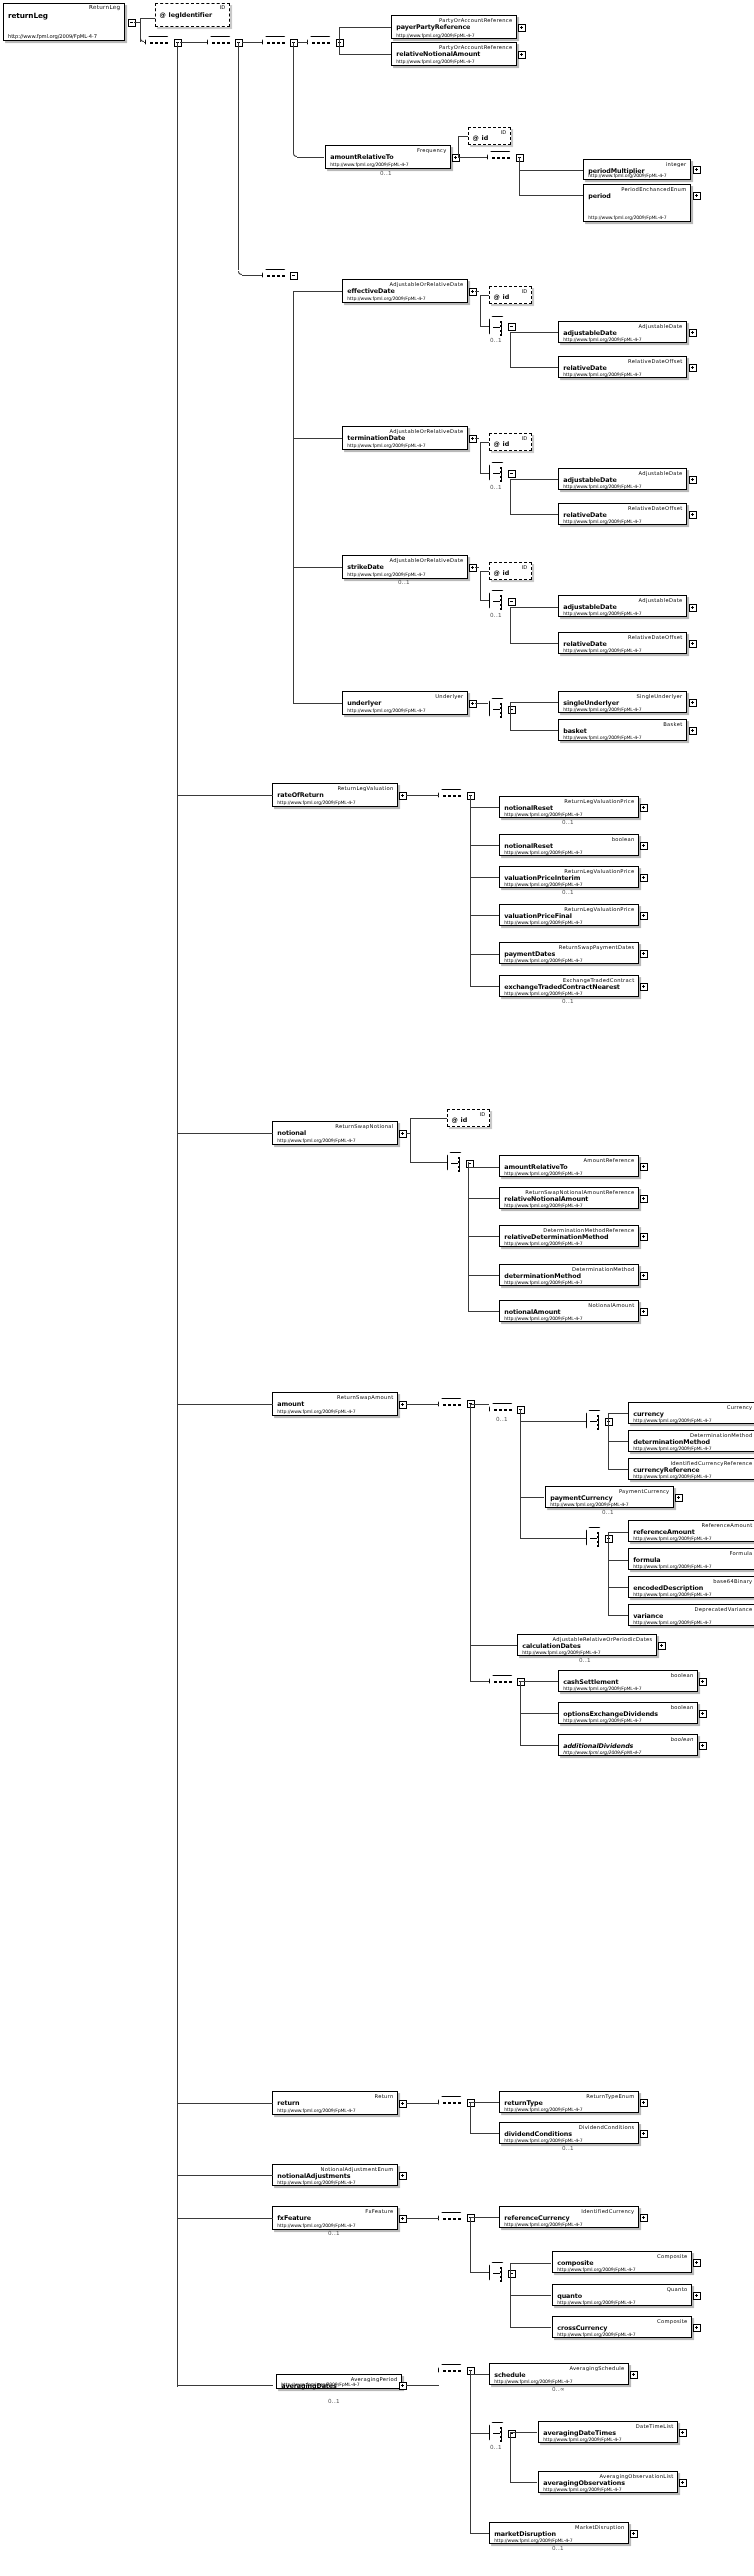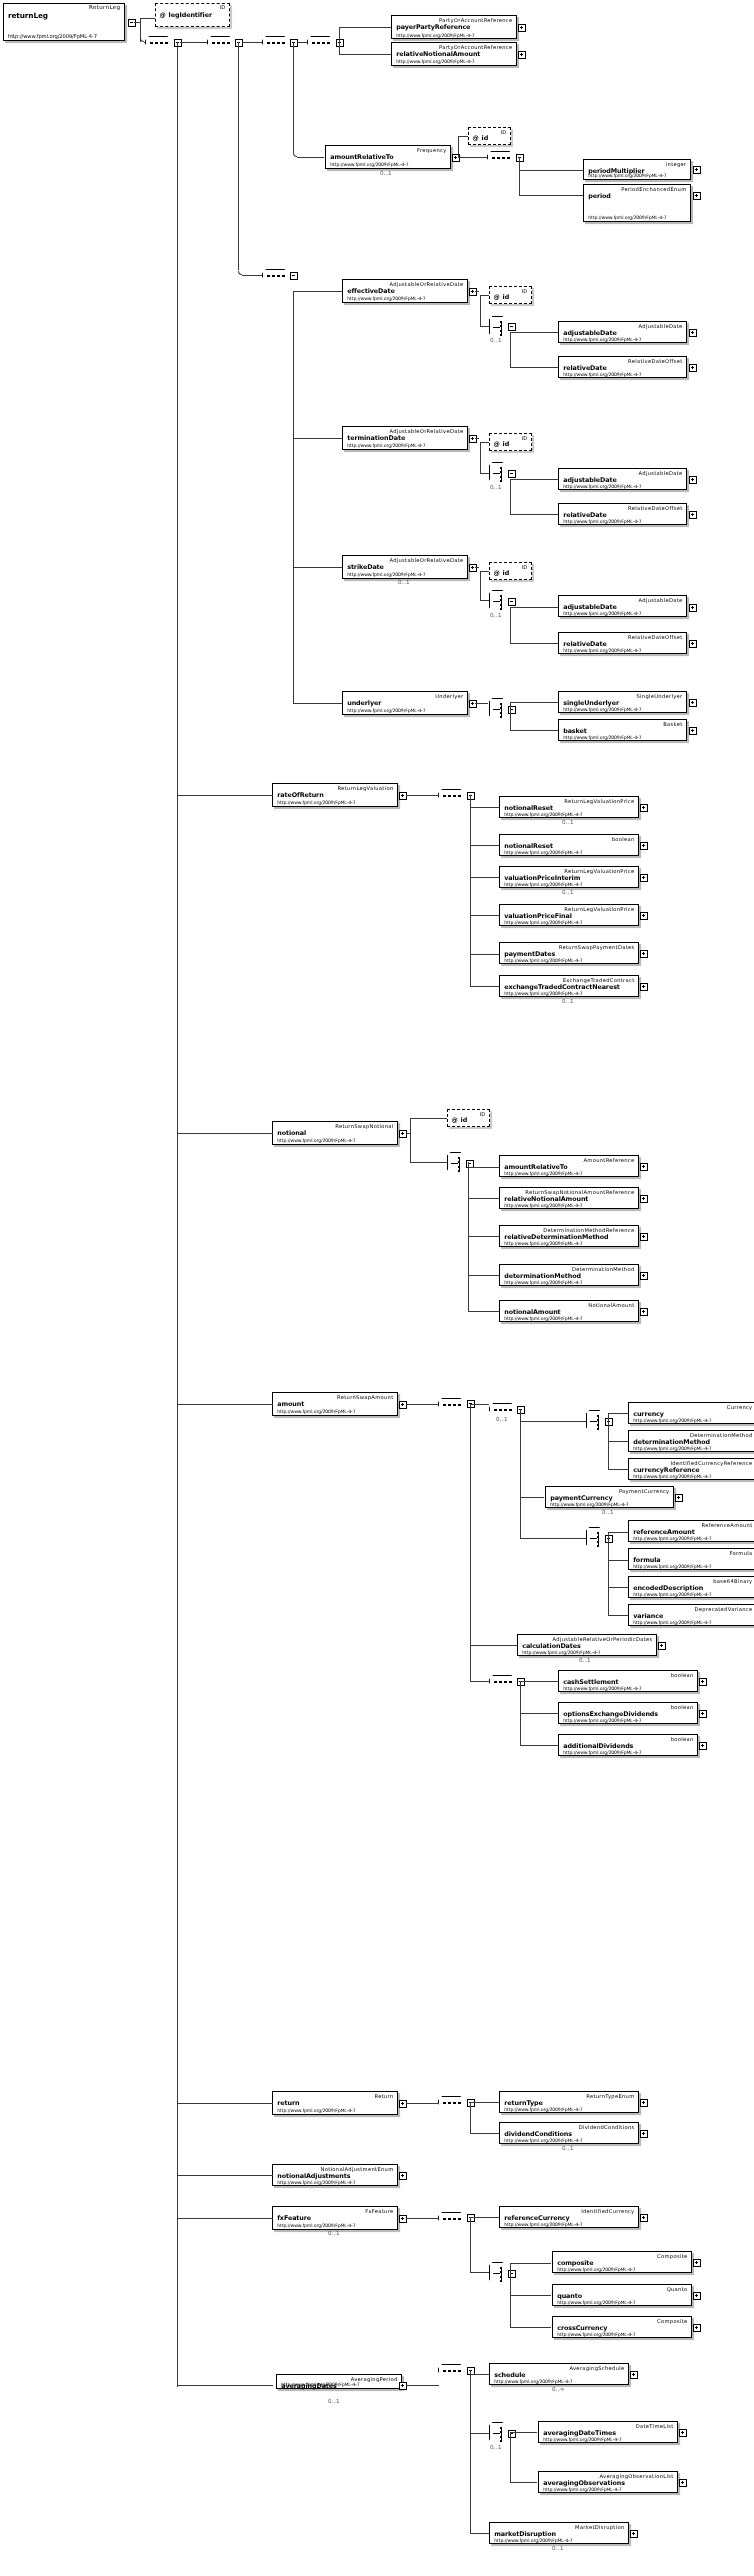--- a/index.html
+++ b/index.html
@@ -562,21 +562,21 @@
       <div class="nm">cashSettlement</div>
       <div class="ns">http://www.fpml.org/2009/FpML-4-7</div>
     </div>
     <div class="tog plus" style="left: 699px; top: 1678px;"></div>
     <div class="node" style="left: 558px; top: 1702px; width: 140px; height: 22.3px;">
       <div class="type">boolean</div>
       <div class="nm">optionsExchangeDividends</div>
       <div class="ns">http://www.fpml.org/2009/FpML-4-7</div>
     </div>
     <div class="tog plus" style="left: 699px; top: 1710px;"></div>
-    <div class="node" style="left: 558px; top: 1734px; width: 140px; height: 22.3px;">
+    <div class="node" style="left: 558px; top: 1734px; width: 140px; height: 22.3px; font-style: italic;">
       <div class="type">boolean</div>
       <div class="nm">additionalDividends</div>
       <div class="ns">http://www.fpml.org/2009/FpML-4-7</div>
     </div>
     <div class="tog plus" style="left: 699px; top: 1742px;"></div>
     <div class="h" style="left: 520px; top: 1681px; width: 38px;"></div>
     <div class="v" style="left: 520px; top: 1681px; height: 64px;"></div>
     <div class="h" style="left: 520px; top: 1713px; width: 38px;"></div>
     <div class="h" style="left: 520px; top: 1745px; width: 38px;"></div>
     <div class="v" style="left: 470px; top: 1404px; height: 278px;"></div>

